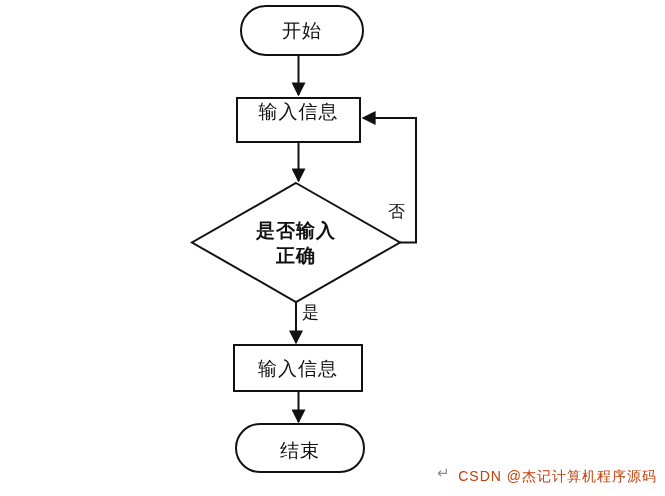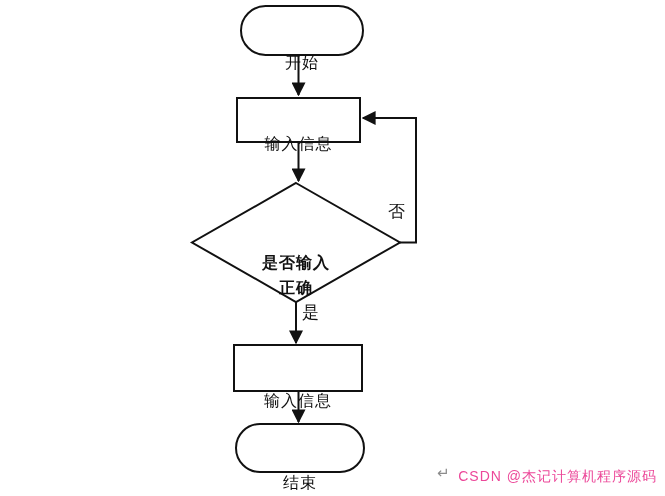--- a/index.html
+++ b/index.html
@@ -22,39 +22,38 @@
     height: 496px;
   }
   .node-label {
     position: absolute;
     display: flex;
     align-items: center;
     justify-content: center;
     text-align: center;
     color: #111111;
     font-family: "Liberation Sans", "DejaVu Sans", sans-serif;
-    font-size: 16px;
+    font-size: 19px;
     line-height: 25px;
     letter-spacing: 1px;
     white-space: pre-line;
     pointer-events: none;
-    margin-top: 32px;
   }
   .edge-label {
     position: absolute;
     color: #111111;
     font-family: "Liberation Sans", "DejaVu Sans", sans-serif;
     font-size: 17px;
     line-height: 20px;
   }
   #watermark {
     position: absolute;
     right: 8px;
     top: 468px;
-    color: #ec4899;
+    color: #c2410c;
     font-family: "Liberation Sans", "DejaVu Sans", sans-serif;
     font-size: 14px;
     letter-spacing: 1px;
     white-space: nowrap;
   }
   #return-mark {
     position: absolute;
     left: 437px;
     top: 464px;
     color: #8c8c8c;

